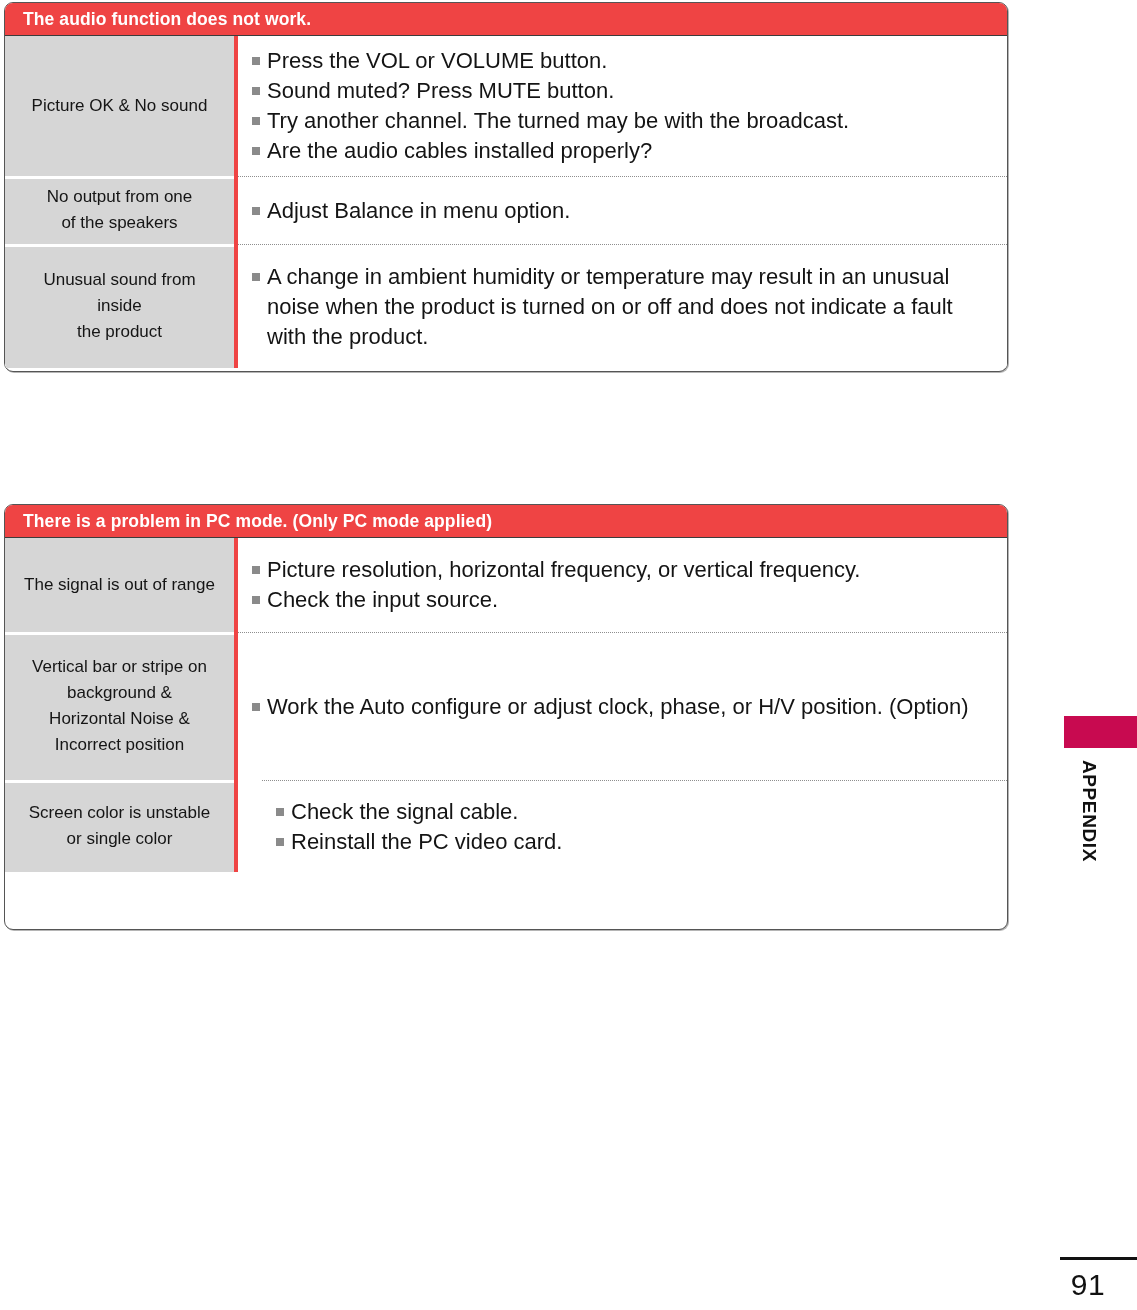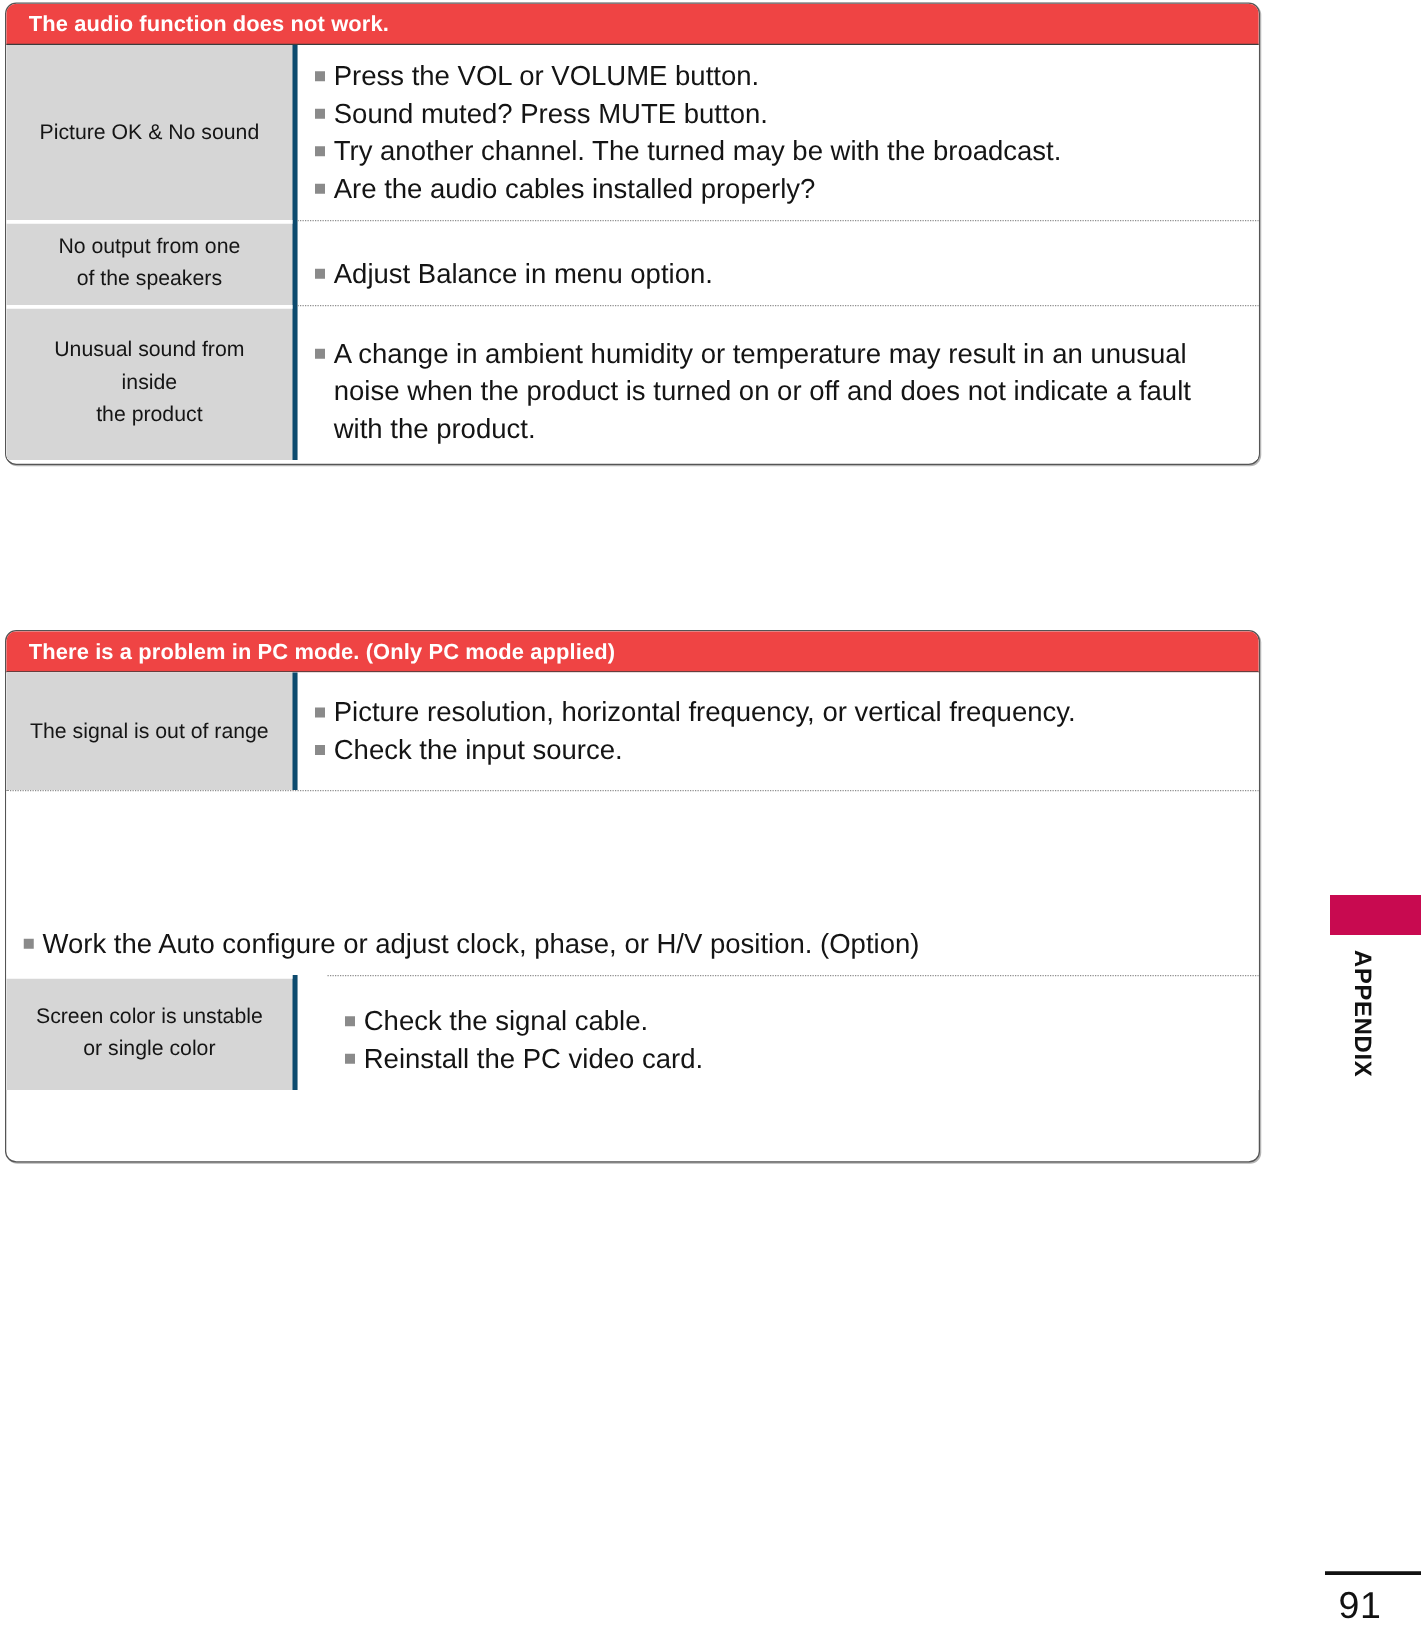--- a/index.html
+++ b/index.html
@@ -70,35 +70,34 @@
     background: #d6d6d6;
     color: #151515;
     font-size: 17px;
     line-height: 26px;
     text-align: center;
     padding: 6px 8px;
     display: flex;
     flex-direction: column;
     align-items: center;
     justify-content: center;
-    border-right: 4px solid #0c4a6e;
+    border-right: 4px solid #ef4444;
   }
   .ts-cause .line { display: block; width: 100%; }
 
   .ts-remedy {
     flex: 1 1 auto;
     padding: 10px 14px 10px 14px;
     position: relative;
     display: flex;
     flex-direction: column;
     justify-content: center;
   }
   .ts-row + .ts-row .ts-remedy {
     border-top: 1px dotted #8e8e8e;
-    justify-content: flex-end;
   }
 
   .bullet-item {
     display: flex;
     align-items: flex-start;
     font-size: 22px;
     line-height: 30px;
     color: #141414;
   }
   .bullet-sq {
@@ -239,20 +238,26 @@
           <span class="bullet-text">Picture resolution, horizontal frequency, or vertical frequency.</span>
         </div>
         <div class="bullet-item">
           <span class="bullet-sq"></span>
           <span class="bullet-text">Check the input source.</span>
         </div>
       </div>
     </div>
 
     <div class="ts-row row-p2">
+      <div class="ts-cause">
+        <span class="line">Vertical bar or stripe on</span>
+        <span class="line">background &amp;</span>
+        <span class="line">Horizontal Noise &amp;</span>
+        <span class="line">Incorrect position</span>
+      </div>
       <div class="ts-remedy">
         <div class="bullet-item">
           <span class="bullet-sq"></span>
           <span class="bullet-text">Work the Auto configure or adjust clock, phase, or H/V position. (Option)</span>
         </div>
       </div>
     </div>
 
     <div class="ts-row row-p3">
       <div class="ts-cause">

